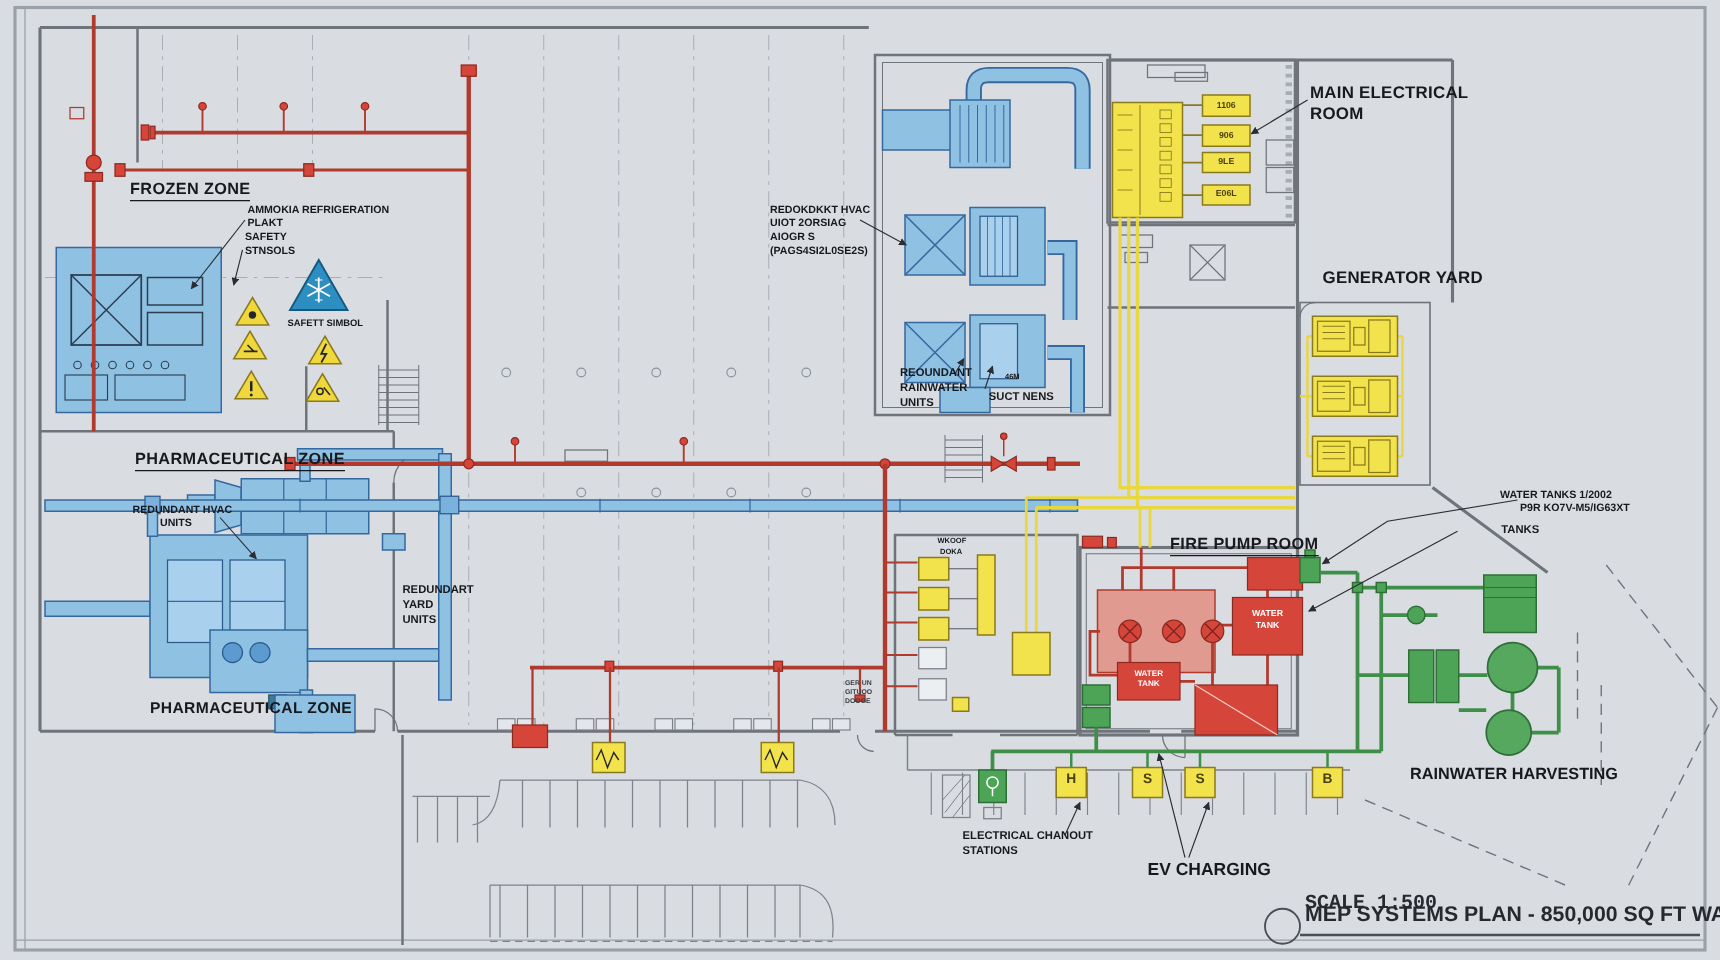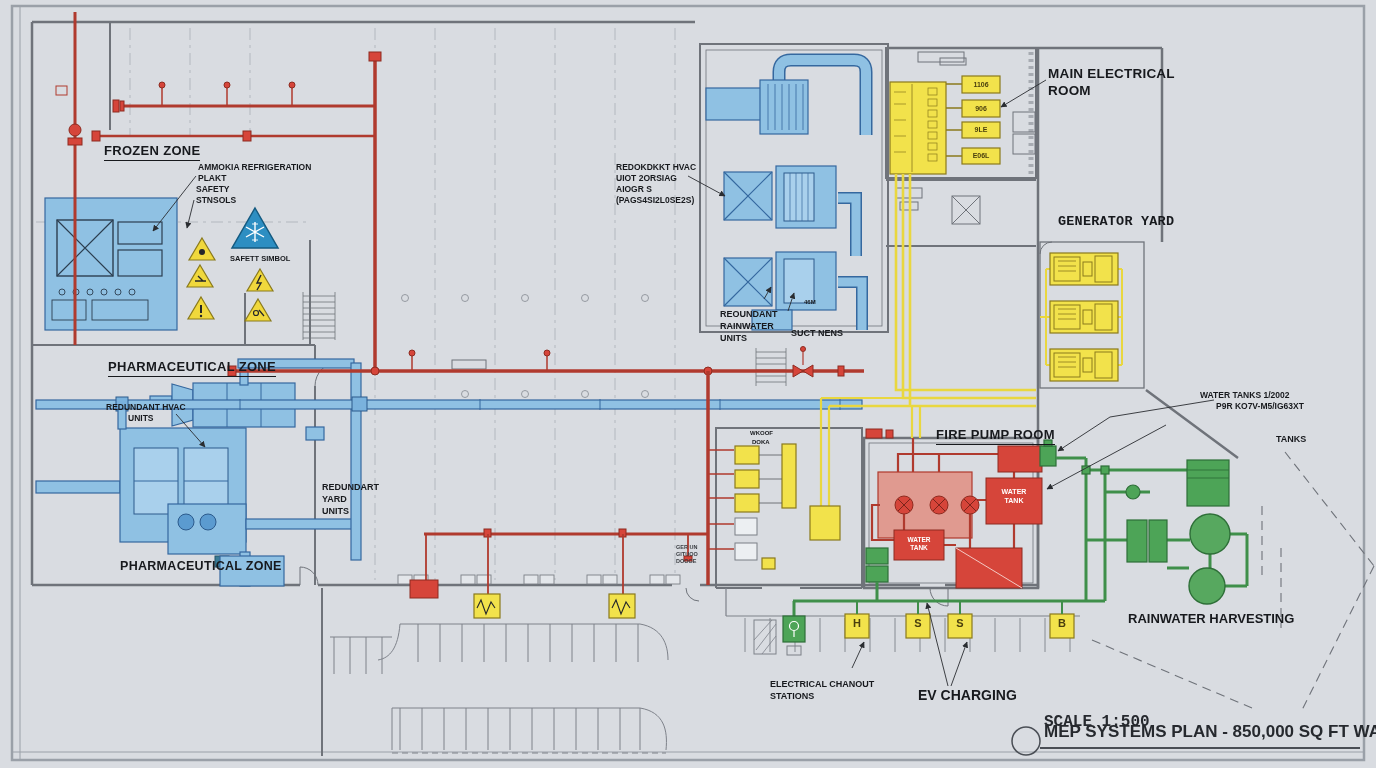--- a/index.html
+++ b/index.html
@@ -21,21 +21,21 @@
   .pl-l{stroke:#3f8f4a;fill:none;}
   .pl-f{fill:#4da457;stroke:#2e6f38;stroke-width:1.2;}
   .ld{stroke:#2a2d31;stroke-width:0.9;fill:none;}
   
   .lbl{position:absolute;color:#17191d;white-space:nowrap;line-height:1.2;z-index:3;}
   .zone{font-size:13px;font-weight:700;border-bottom:1.6px solid #17191d;padding-bottom:1px;letter-spacing:.3px;}
   .zone-sm{font-size:12.5px;font-weight:700;letter-spacing:.3px;}
   .big{font-size:13.5px;font-weight:700;letter-spacing:.2px;}
   .med{font-size:13px;font-weight:700;}
   .sm{font-size:8.5px;font-weight:700;}
-  .sm9{font-size:9px;font-weight:700;margin-top:16px;}
+  .sm9{font-size:9px;font-weight:700;}
   .xs{font-size:6px;font-weight:700;}
   .xxs{font-size:5.5px;font-weight:700;color:#3a3d42;}
   .tag{position:absolute;text-align:center;font-weight:700;color:#4a3f0d;z-index:3;}
   .wtag{position:absolute;text-align:center;font-weight:700;color:#fff;z-index:3;}
   
   #legend{position:absolute;left:1183px;top:10px;width:176px;border:1.5px solid #3c3f45;
           background:#dadde2;padding:5px 8px 2px 8px;z-index:4;}
   #legend .lg-title{font-size:15px;font-weight:700;border-bottom:1.5px solid #17191d;
           display:inline-block;margin-bottom:7px;letter-spacing:.5px;color:#17191d;}
   .lg-row{display:flex;align-items:center;gap:9px;margin-bottom:8px;}
@@ -449,26 +449,26 @@
 <div class="lbl sm" style="left:616px;top:184px;">AIOGR S</div>
 <div class="lbl sm" style="left:616px;top:195px;">(PAGS4SI2L0SE2S)</div>
 <div class="lbl sm9" style="left:720px;top:293px;">REOUNDANT</div>
 <div class="lbl sm9" style="left:720px;top:305px;">RAINWATER</div>
 <div class="lbl sm9" style="left:720px;top:317px;">UNITS</div>
 <div class="lbl sm9" style="left:791px;top:312px;">SUCT NENS</div>
 <div class="lbl xs" style="left:804px;top:299px;">46M</div>
 
 <div class="lbl big" style="left:1048px;top:66px;">MAIN ELECTRICAL</div>
 <div class="lbl big" style="left:1048px;top:83px;">ROOM</div>
-<div class="lbl big" style="left:1058px;top:214px;font-family:Liberation Mono, monospace;">GENERATOR YARD</div>
+<div class="lbl big" style="left:1058px;top:214px;">GENERATOR YARD</div>
 <div class="lbl zone" style="left:936px;top:427px;">FIRE PUMP ROOM</div>
 
 <div class="lbl sm" style="left:1200px;top:390px;">WATER TANKS 1/2002</div>
 <div class="lbl sm" style="left:1216px;top:401px;">P9R KO7V-M5/IG63XT</div>
-<div class="lbl sm9" style="left:1276px;top:418px;">TANKS</div>
+<div class="lbl sm9" style="left:1201px;top:418px;">TANKS</div>
 <div class="lbl med" style="left:1128px;top:611px;">RAINWATER HARVESTING</div>
 
 <div class="lbl sm9" style="left:770px;top:663px;">ELECTRICAL CHANOUT</div>
 <div class="lbl sm9" style="left:770px;top:675px;">STATIONS</div>
 <div class="lbl" style="left:918px;top:687px;font-size:14px;font-weight:700;">EV CHARGING</div>
 
 <div class="lbl xs" style="left:750px;top:430px;">WKOOF</div>
 <div class="lbl xs" style="left:752px;top:439px;">DOKA</div>
 <div class="lbl xxs" style="left:676px;top:544px;">GER UN</div>
 <div class="lbl xxs" style="left:676px;top:551px;">GITUOO</div>

